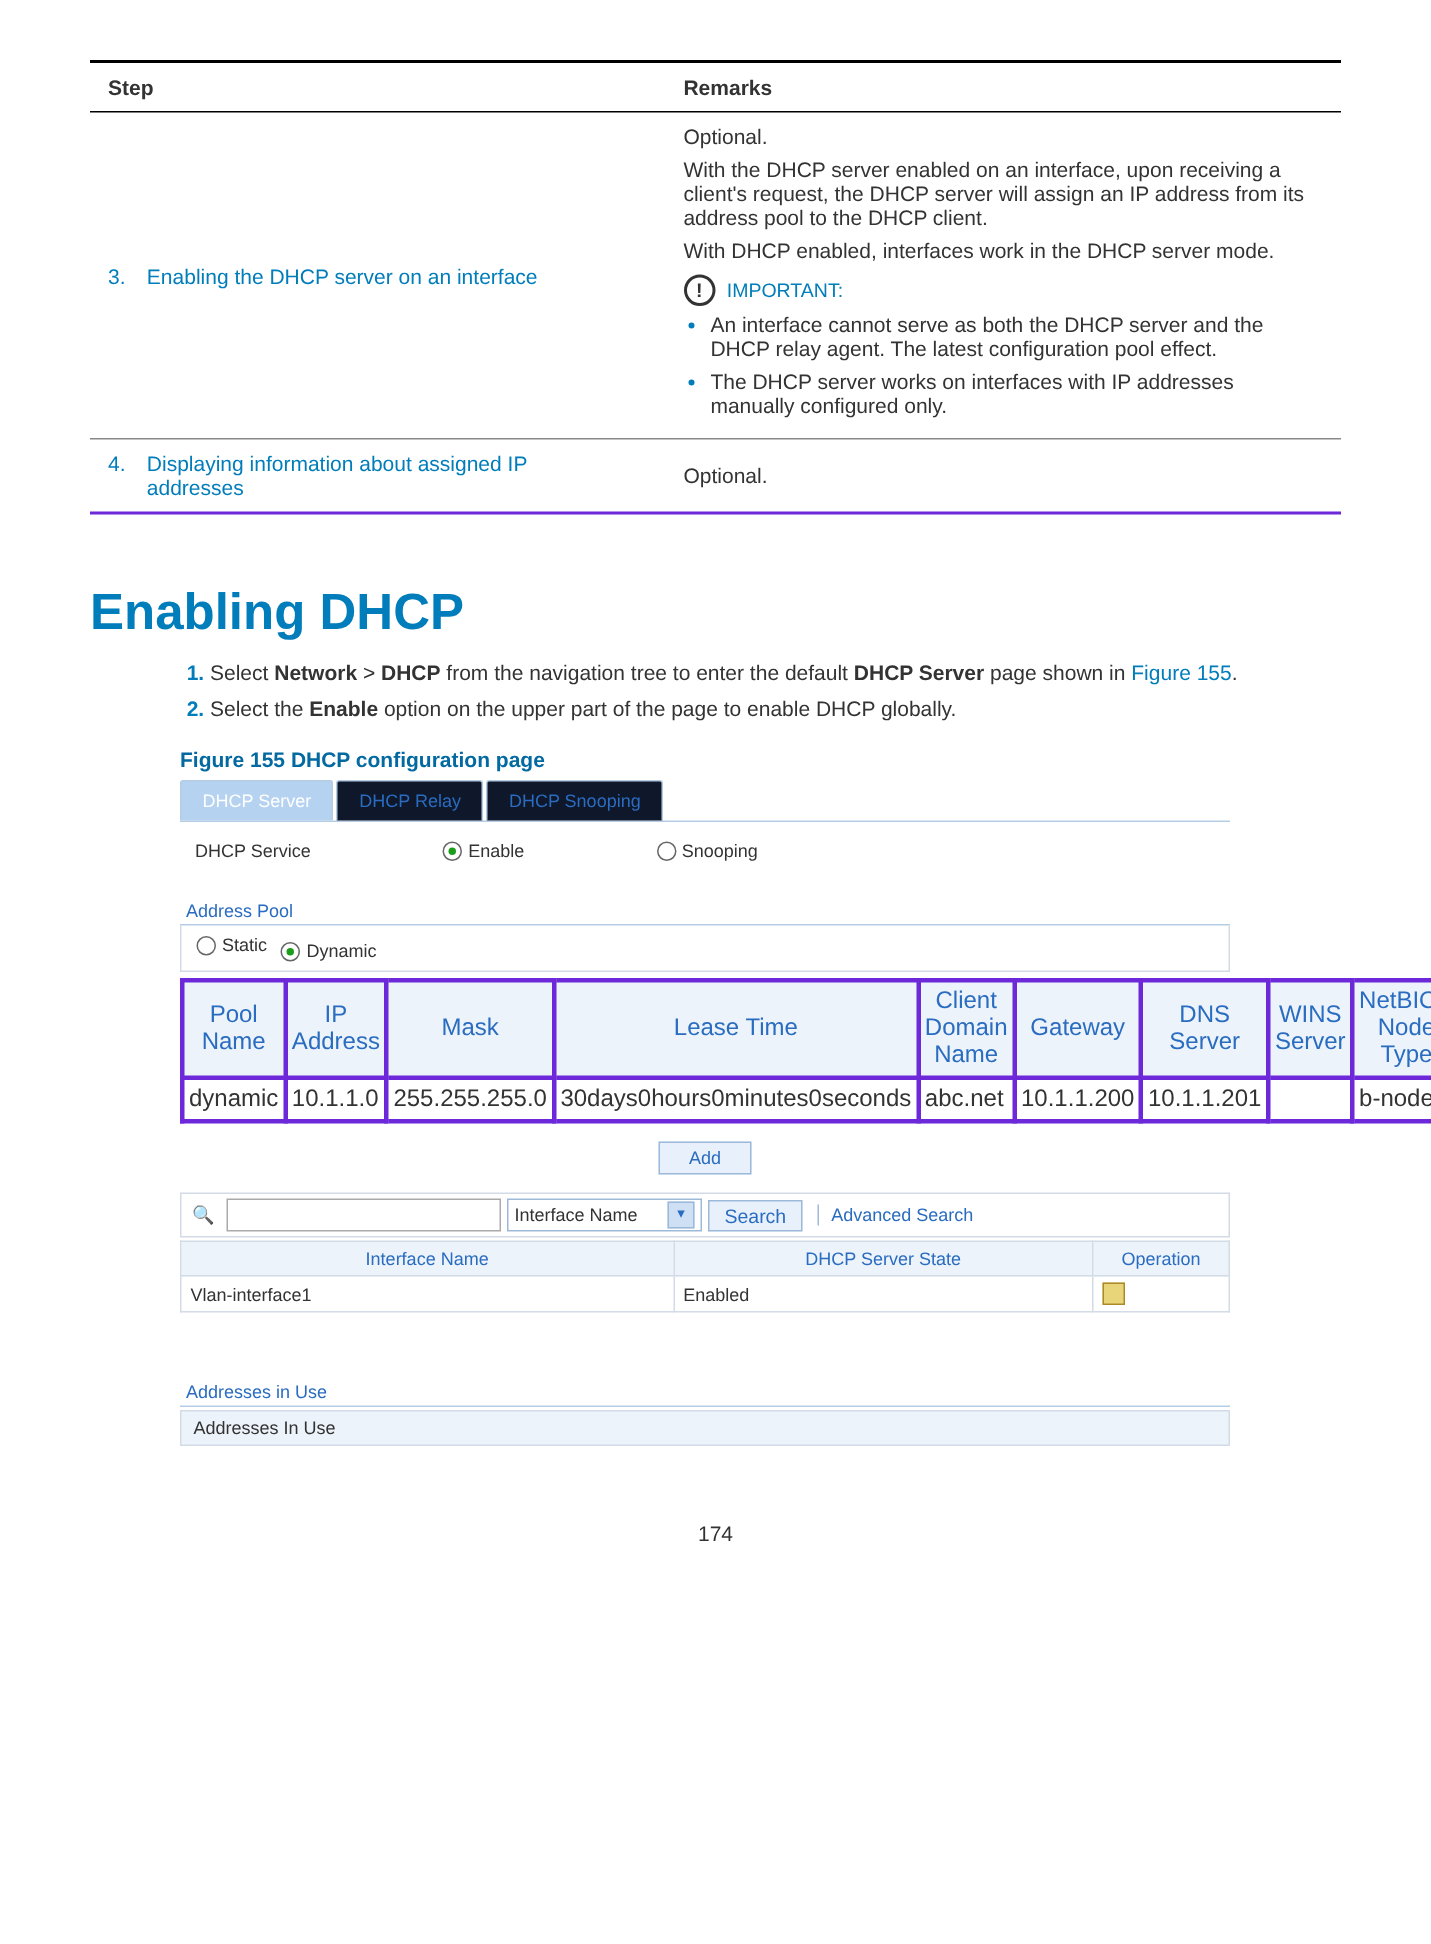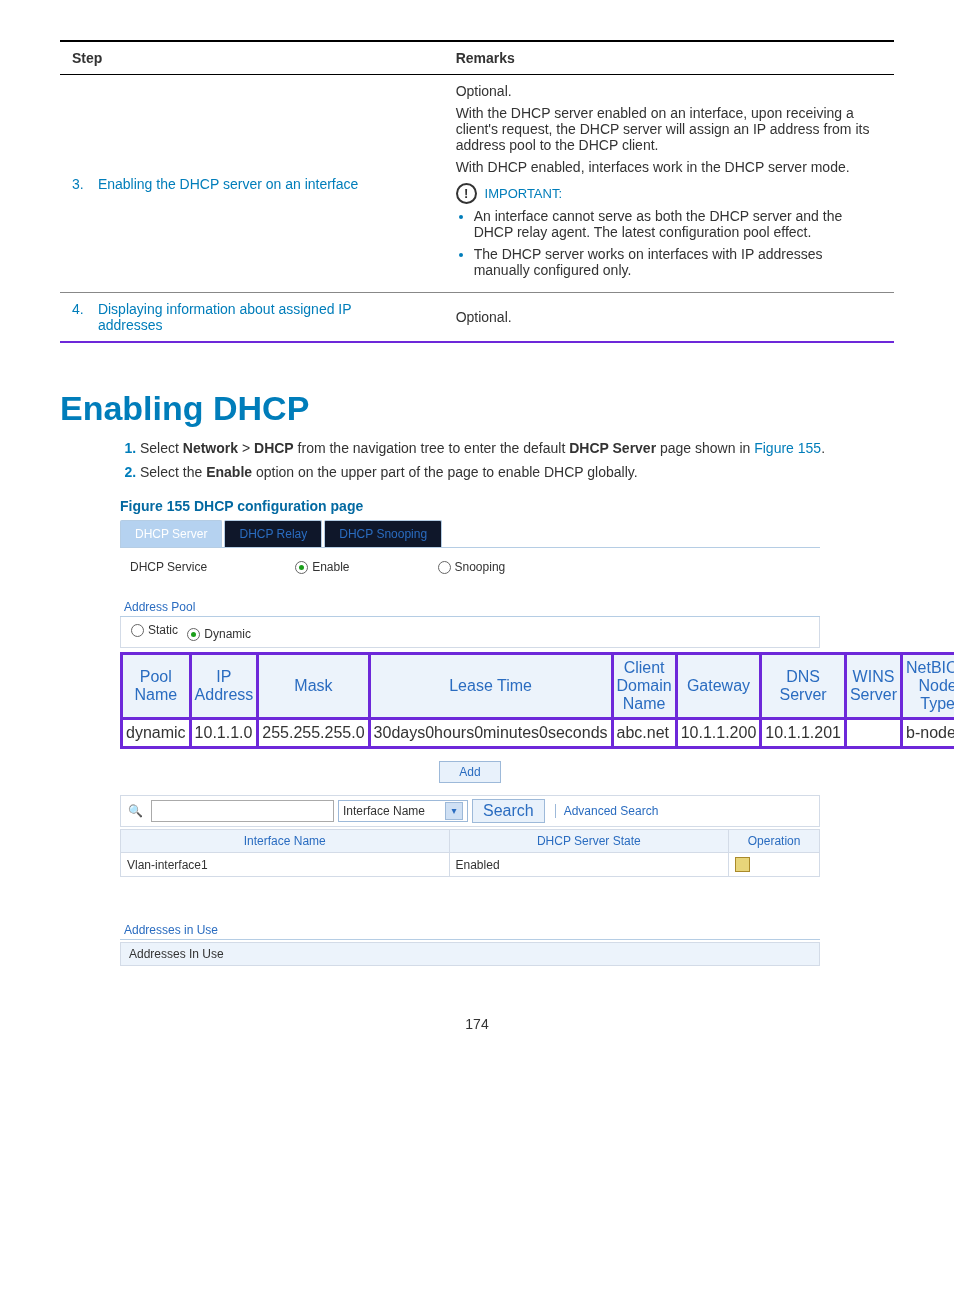--- a/index.html
+++ b/index.html
@@ -100,21 +100,21 @@
     border: 1px solid #d3dbe7; padding: 3px; margin-top: 2px;
   }
   .search-icon { color: #888; padding: 0 4px; }
   .search-input { flex: 0 0 140px; border: 1px solid #aaa; height: 18px; }
   .search-select {
     flex: 0 0 120px; border: 1px solid #9db9d9; height: 20px; display: flex; justify-content: space-between;
     align-items: center; padding: 0 4px; background: #fff;
   }
   .search-select .arrow { background: #cfe0f4; border: 1px solid #9db9d9; width: 16px; height: 16px; text-align: center; font-size: 10px; color: #2a6cc0; line-height:16px; }
   .search-btn {
-    border: 1px solid #9db9d9; background: #e8f1fb; color: #2a6cc0; padding: 2px 10px; font-size: 16px;
+    border: 1px solid #9db9d9; background: #e8f1fb; color: #2a6cc0; padding: 2px 10px; font-size: 13px;
   }
   .adv-link { color: #2a6cc0; margin-left: 6px; border-left: 1px solid #9db9d9; padding-left: 8px; }
   .iface-table { width: 100%; border-collapse: collapse; margin-top: 2px; }
   .iface-table th, .iface-table td { border: 1px solid #d3dbe7; padding: 4px 6px; font-size: 12px; }
   .iface-table th { background: #ecf3fb; color: #2a6cc0; font-weight: normal; text-align: center; }
 
   .addr-hdr { color: #2a6cc0; border-bottom: 1px solid #b5cde4; padding: 6px 4px 2px 4px; margin-top: 40px; }
   .addr-box { border: 1px solid #d3dbe7; padding: 4px 8px; background: #ecf3fb; color: #333; margin-top: 2px; }
 
   .page-num { text-align: center; margin-top: 50px; font-size: 14px; }

